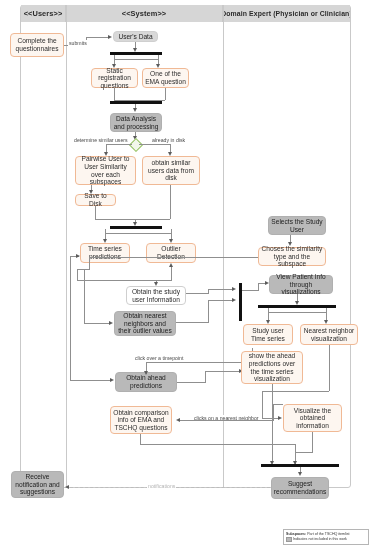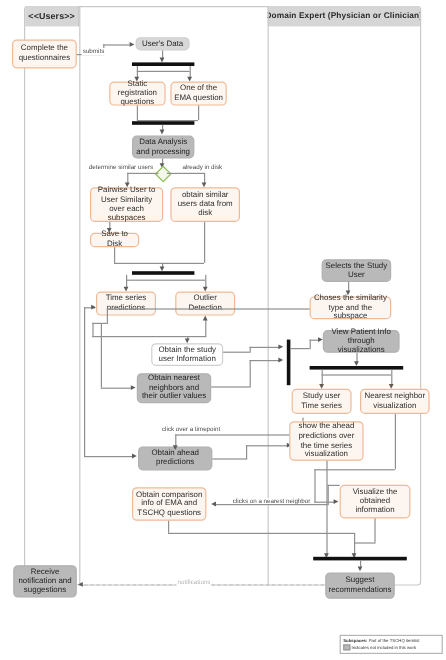--- a/index.html
+++ b/index.html
@@ -170,20 +170,21 @@
   }
 </style>
 </head>
 <body>
 
 <div id="stage">
 
   <div class="lane-frame"></div>
 
   <div class="lane-head" style="left:21px;width:45px;">&lt;&lt;Users&gt;&gt;</div>
+  <div class="lane-head" style="left:66px;width:157px;">&lt;&lt;System&gt;&gt;</div>
   <div class="lane-head last" style="left:223px;width:127px;font-size:6.9px;">&lt;&lt;Domain Expert (Physician or Clinician)&gt;&gt;</div>
 
   <div class="lane-div" style="left:66px;"></div>
   <div class="lane-div" style="left:223px;"></div>
 
   <div class="node orange" style="left:10px;top:33px;width:54px;height:24px;">Complete the questionnaires</div>
 
   <div class="node grey" style="left:11px;top:471px;width:53px;height:27px;">Receive notification and suggestions</div>
 
   <div class="node lightgrey" style="left:113px;top:31px;width:45px;height:11px;">User's Data</div>

